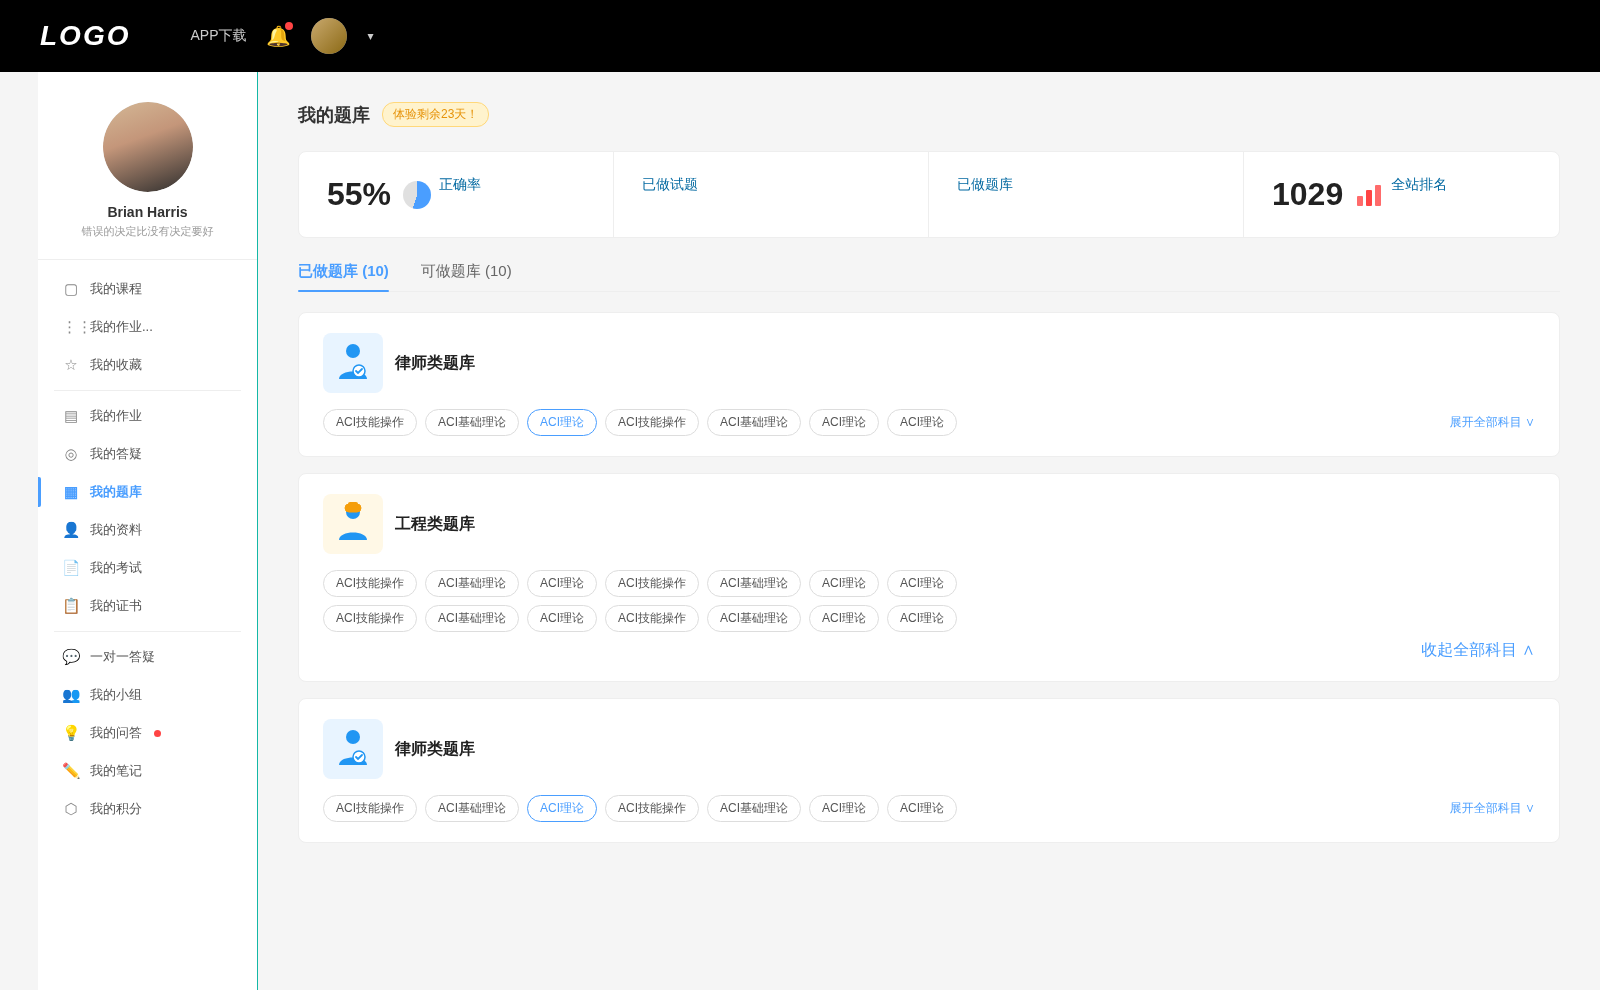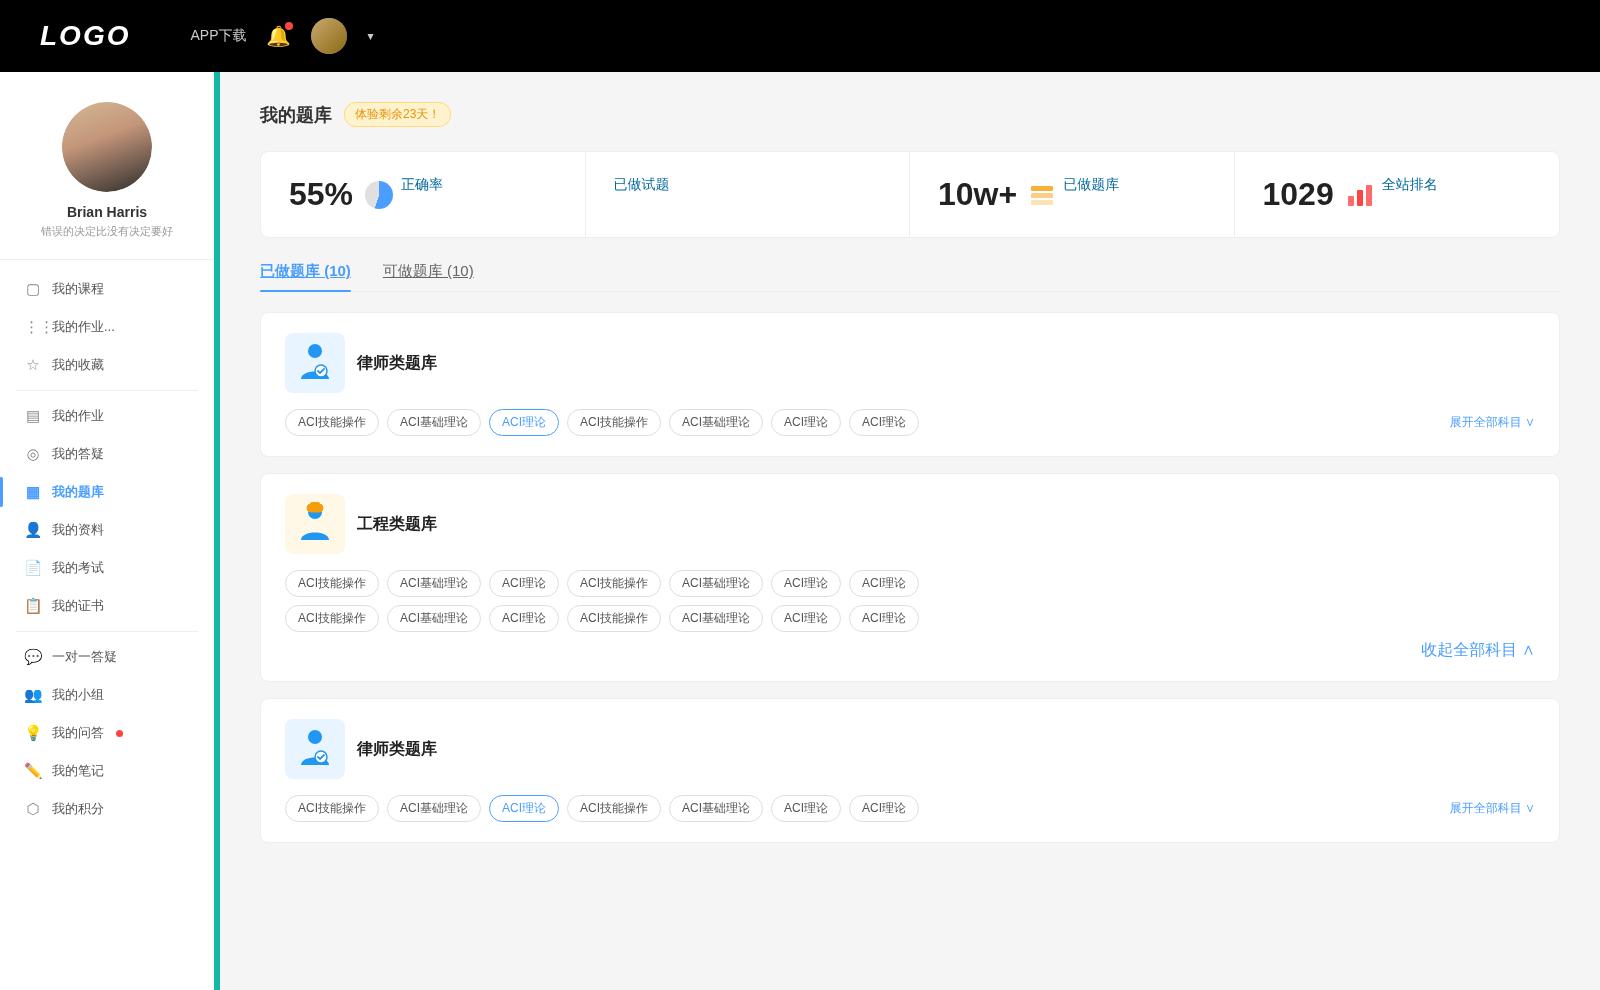--- a/index.html
+++ b/index.html
@@ -88,24 +88,25 @@
     .page-wrapper {
       display: flex;
       margin-top: 72px;
       min-height: 918px;
     }
 
     
     .sidebar {
       width: 220px;
       background: #fff;
-      border-right: 6px solid #14b8a6;
+      border-right: 1px solid #14b8a6;
       padding: 30px 0 20px;
       flex-shrink: 0;
       position: relative;
+      margin-left: 38px;
     }
     .sidebar-profile {
       display: flex;
       flex-direction: column;
       align-items: center;
       padding-bottom: 20px;
       border-bottom: 1px solid #eee;
       margin-bottom: 10px;
     }
     .avatar-circle {
@@ -244,21 +245,20 @@
       gap: 32px;
       margin-bottom: 20px;
       border-bottom: 1px solid #eee;
     }
     .tab-item {
       font-size: 15px;
       padding-bottom: 10px;
       cursor: pointer;
       color: #666;
       position: relative;
-      text-decoration: underline;
     }
     .tab-item.active {
       color: #4a9eff;
       font-weight: 600;
     }
     .tab-item.active::after {
       content: '';
       position: absolute;
       bottom: -1px; left: 0; right: 0;
       height: 2px;
@@ -469,28 +469,20 @@
         <div class="stat-top">
           <span class="stat-value">55%</span>
           <div class="pie-icon"></div>
         </div>
         <span class="stat-label">正确率</span>
       </div>
       <div class="stat-item">
         <span class="stat-label">已做试题</span>
       </div>
       <div class="stat-item">
-        <div class="stat-top">
-          <span class="stat-value">10w+</span>
-          <svg width="26" height="26" viewBox="0 0 26 26">
-            <rect x="2" y="4" width="22" height="5" rx="1" fill="#f59e0b" opacity="0.8"></rect>
-            <rect x="2" y="11" width="22" height="5" rx="1" fill="#f59e0b" opacity="0.5"></rect>
-            <rect x="2" y="18" width="22" height="5" rx="1" fill="#f59e0b" opacity="0.3"></rect>
-          </svg>
-        </div>
         <span class="stat-label">已做题库</span>
       </div>
       <div class="stat-item">
         <div class="stat-top">
           <span class="stat-value">1029</span>
           <svg width="28" height="26" viewBox="0 0 28 26">
             <rect x="2" y="14" width="6" height="10" rx="1" fill="#ff6b6b"></rect>
             <rect x="11" y="8" width="6" height="16" rx="1" fill="#ff4444"></rect>
             <rect x="20" y="3" width="6" height="21" rx="1" fill="#ff6b6b"></rect>
           </svg>

